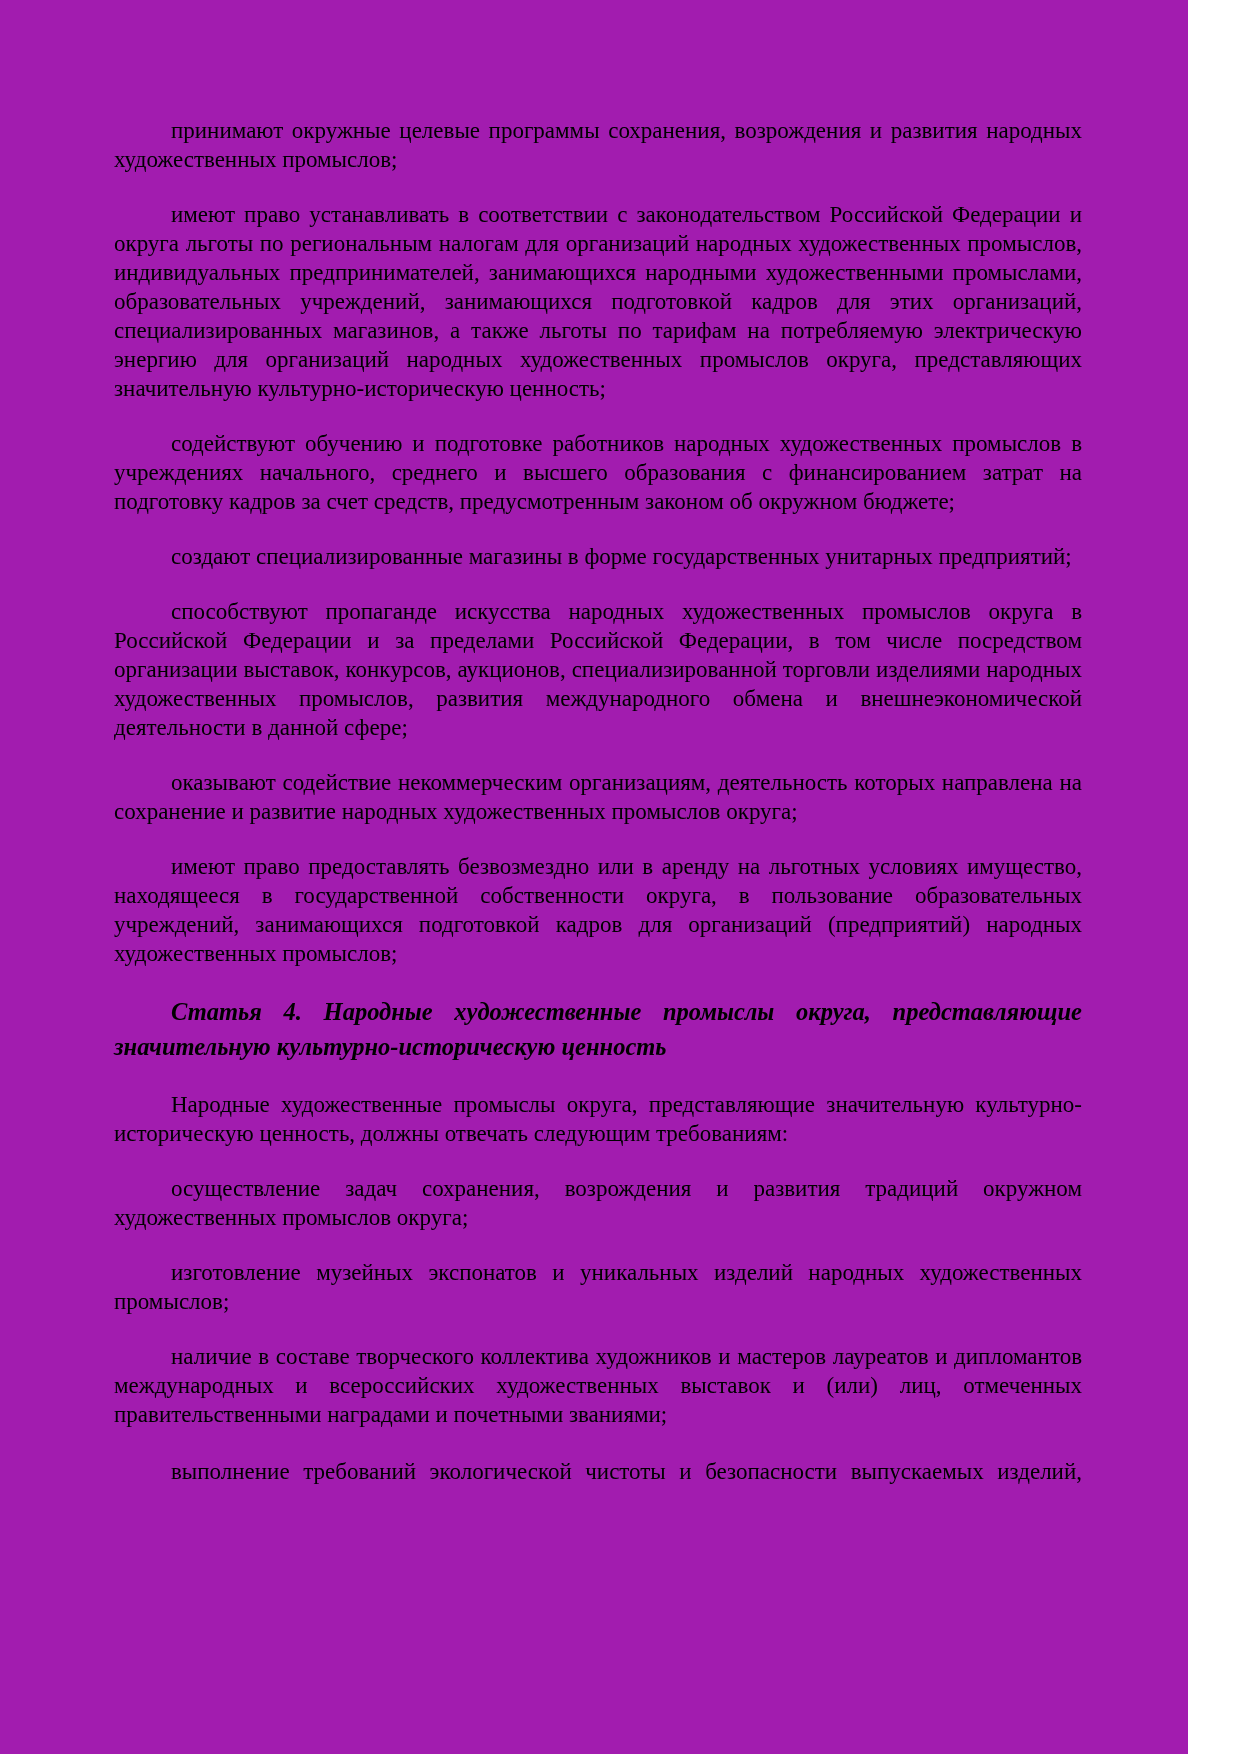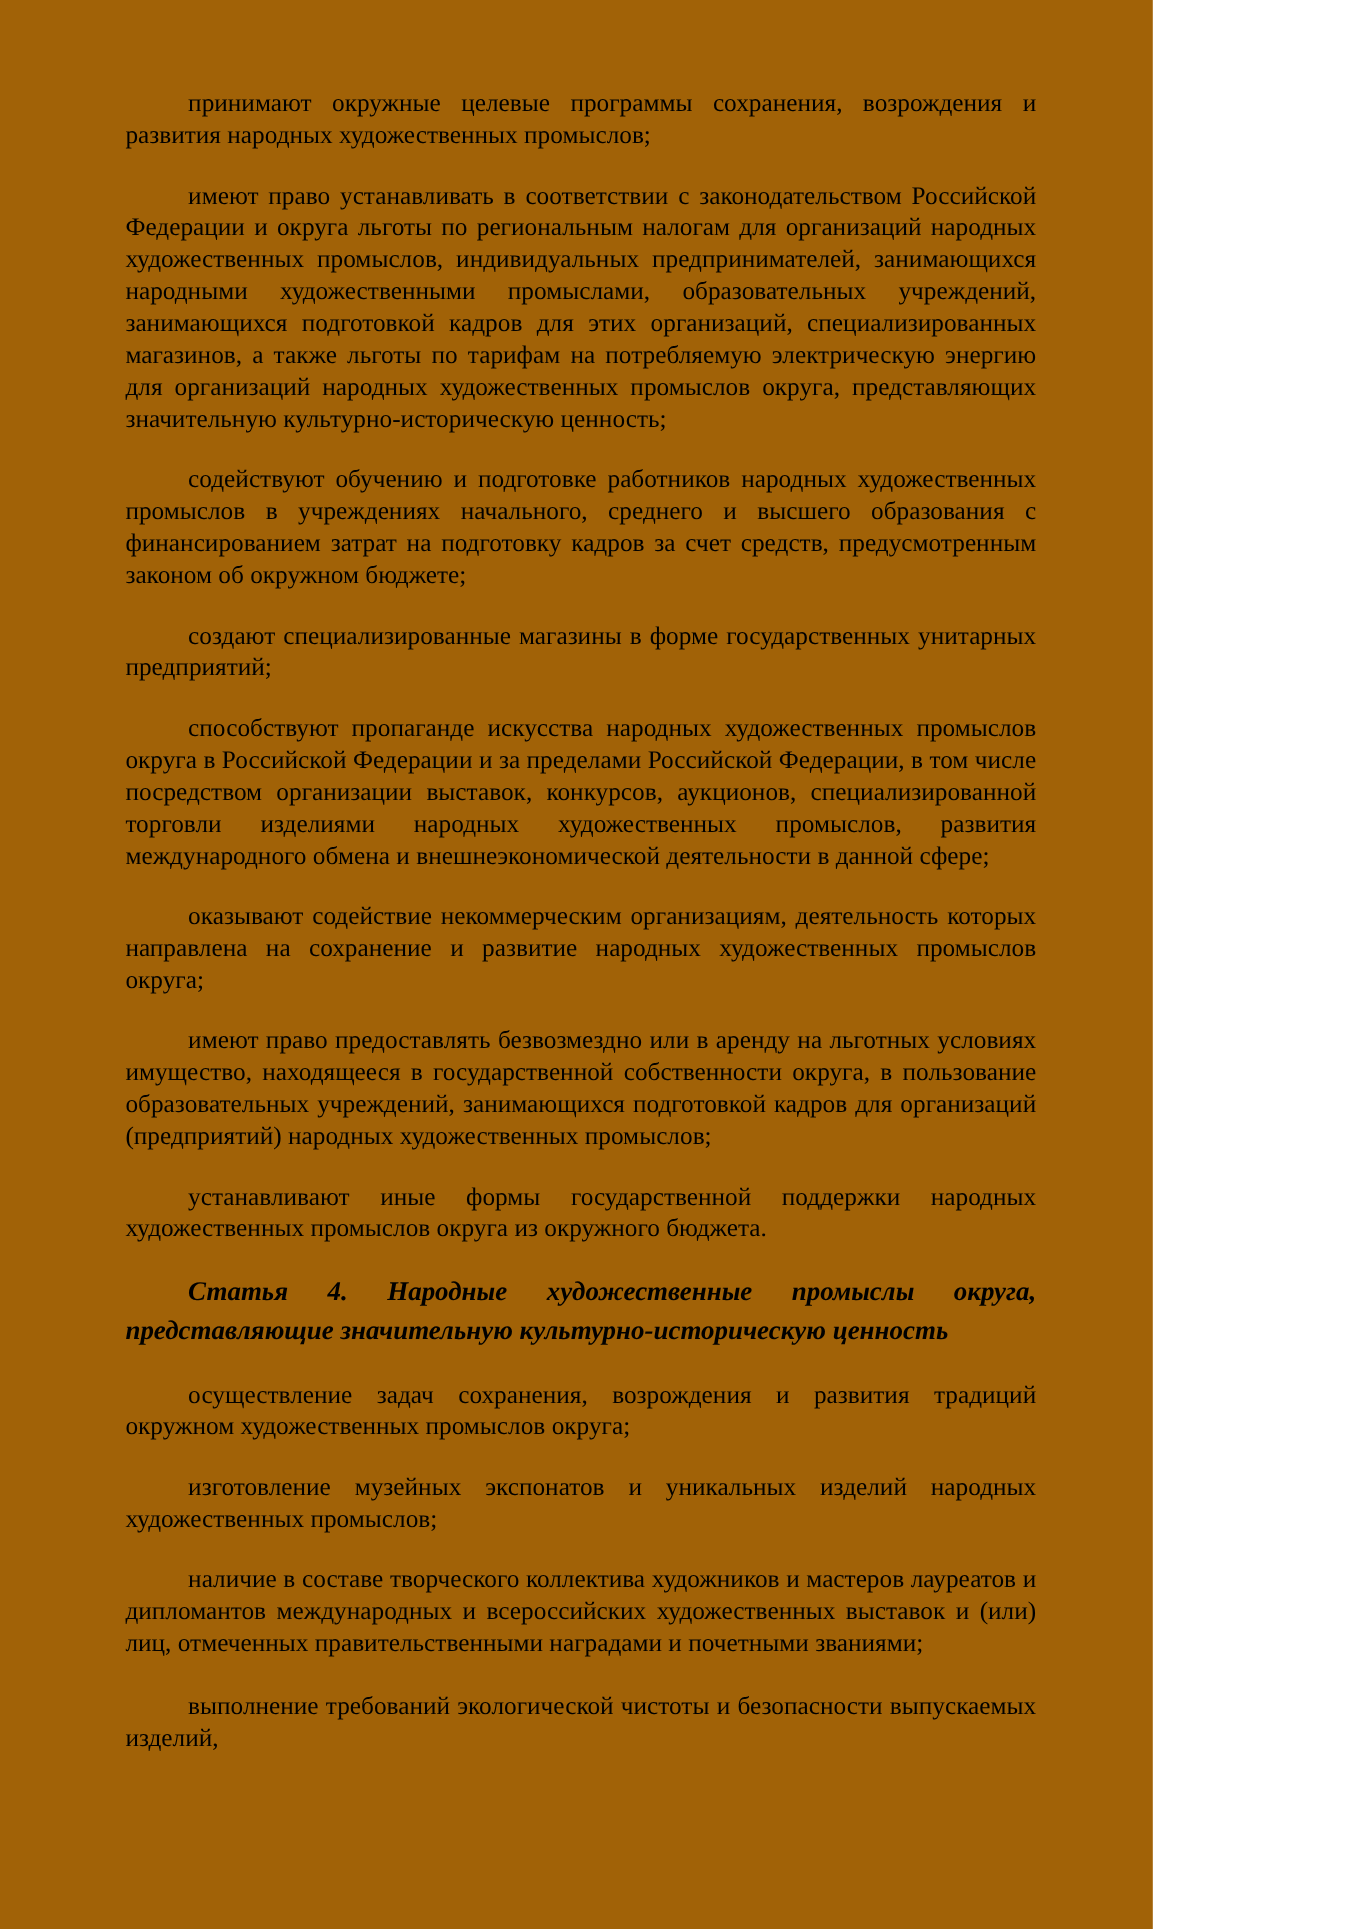--- a/index.html
+++ b/index.html
@@ -7,24 +7,24 @@
     padding: 0;
     background: #ffffff;
   }
   body {
     width: 1240px;
     height: 1754px;
     overflow: hidden;
   }
   .page {
     box-sizing: border-box;
-    width: 1048px;
+    width: 1188px;
     height: 1754px;
-    padding: 79px 106px 60px 114px;
-    background: #a16207;
+    padding: 116px 106px 60px 114px;
+    background: #a21caf;
     color: #000000;
     font-family: "Liberation Serif", "DejaVu Serif", serif;
     font-size: 23px;
     line-height: 29px;
     text-align: justify;
   }
   .page p {
     margin: 0 0 26px 0;
     text-indent: 57px;
   }
@@ -47,19 +47,19 @@
 <body>
 
 <div class="page">
   <p>принимают окружные целевые программы сохранения, возрождения и развития народных художественных промыслов;</p>
   <p>имеют право устанавливать в соответствии с законодательством Российской Федерации и округа льготы по региональным налогам для организаций народных художественных промыслов, индивидуальных предпринимателей, занимающихся народными художественными промыслами, образовательных учреждений, занимающихся подготовкой кадров для этих организаций, специализированных магазинов, а также льготы по тарифам на потребляемую электрическую энергию для организаций народных художественных промыслов округа, представляющих значительную культурно-историческую ценность;</p>
   <p>содействуют обучению и подготовке работников народных художественных промыслов в учреждениях начального, среднего и высшего образования с финансированием затрат на подготовку кадров за счет средств, предусмотренным законом об окружном бюджете;</p>
   <p>создают специализированные магазины в форме государственных унитарных предприятий;</p>
   <p>способствуют пропаганде искусства народных художественных промыслов округа в Российской Федерации и за пределами Российской Федерации, в том числе посредством организации выставок, конкурсов, аукционов, специализированной торговли изделиями народных художественных промыслов, развития международного обмена и внешнеэкономической деятельности в данной сфере;</p>
   <p>оказывают содействие некоммерческим организациям, деятельность которых направлена на сохранение и развитие народных художественных промыслов округа;</p>
   <p>имеют право предоставлять безвозмездно или в аренду на льготных условиях имущество, находящееся в государственной собственности округа, в пользование образовательных учреждений, занимающихся подготовкой кадров для организаций (предприятий) народных художественных промыслов;</p>
-  <p>устанавливают иные формы государственной поддержки народных художественных промыслов округа из окружного бюджета.</p>
   <h2 class="heading">Статья 4. Народные художественные промыслы округа, представляющие значительную культурно-историческую ценность</h2>
+  <p>Народные художественные промыслы округа, представляющие значительную культурно-историческую ценность, должны отвечать следующим требованиям:</p>
   <p>осуществление задач сохранения, возрождения и развития традиций окружном художественных промыслов округа;</p>
   <p>изготовление музейных экспонатов и уникальных изделий народных художественных промыслов;</p>
   <p>наличие в составе творческого коллектива художников и мастеров лауреатов и дипломантов международных и всероссийских художественных выставок и (или) лиц, отмеченных правительственными наградами и почетными званиями;</p>
   <p class="cut-by-pagebreak">выполнение требований экологической чистоты и безопасности выпускаемых изделий,</p>
 </div>
 
 </body></html>

